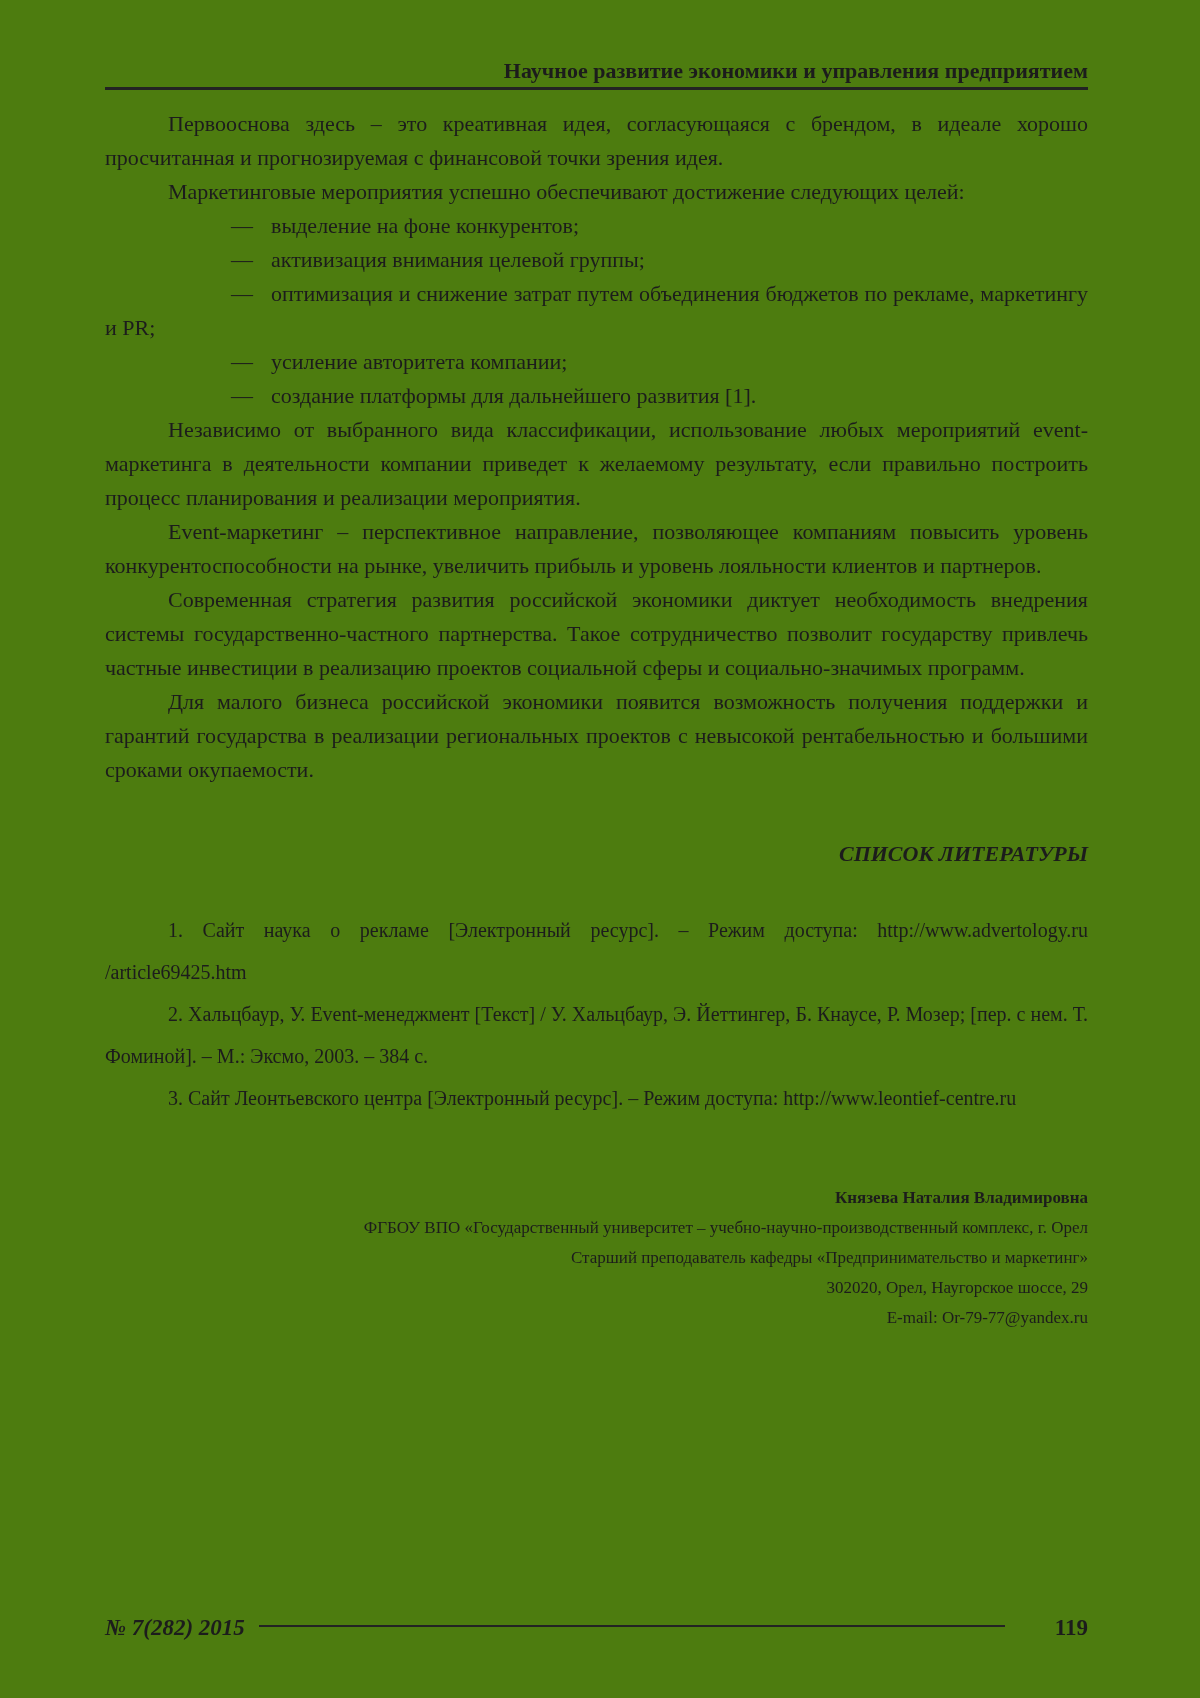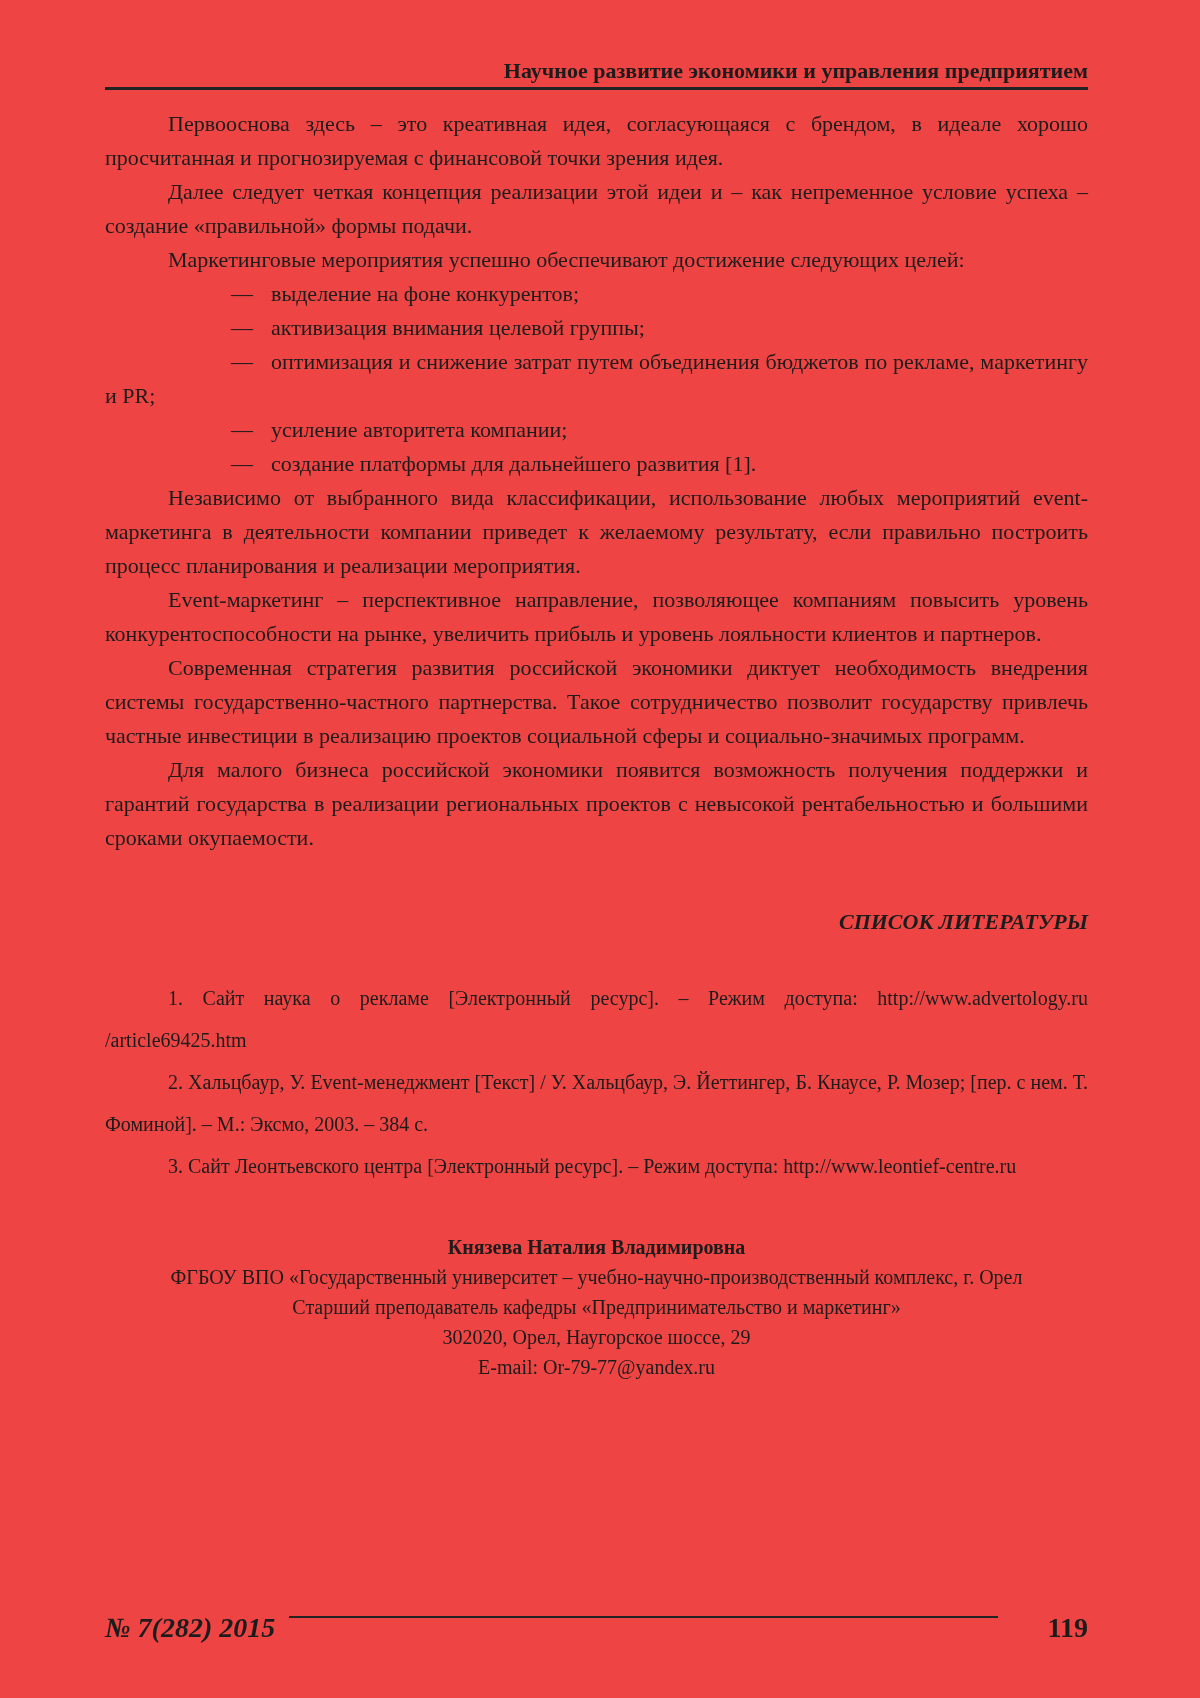--- a/index.html
+++ b/index.html
@@ -4,21 +4,21 @@
 <style>
   html, body {
     margin: 0;
     padding: 0;
     background: #ffffff;
   }
   .page {
     position: relative;
     width: 1200px;
     height: 1698px;
-    background: #ef4444;
+    background: #4d7c0f;
     box-sizing: border-box;
     padding: 58px 112px 0 105px;
     font-family: "Liberation Serif", "DejaVu Serif", serif;
     color: #1c1c1c;
     overflow: hidden;
   }
   
   .running-head {
     text-align: right;
     font-weight: bold;
@@ -57,36 +57,36 @@
     font-size: 20px;
     line-height: 42px;
     text-align: justify;
   }
   .ref-item {
     margin: 0;
     text-indent: 63px;
   }
   
   .author-block {
-    margin-top: 45px;
-    font-size: 20px;
+    margin-top: 64px;
+    font-size: 17px;
     line-height: 30px;
-    text-align: center;
+    text-align: right;
   }
   .author-block p { margin: 0; }
   .author-name { font-weight: bold; }
   
   .page-footer {
     position: absolute;
     left: 105px;
     right: 112px;
     bottom: 58px;
     display: flex;
-    align-items: flex-start;
-    font-size: 28px;
+    align-items: center;
+    font-size: 23px;
     line-height: 24px;
     font-weight: bold;
   }
   .footer-issue {
     font-style: italic;
     white-space: nowrap;
   }
   .footer-rule {
     flex: 1 1 auto;
     border-bottom: 2.5px solid #232323;
@@ -102,21 +102,20 @@
 <body>
 
 <div class="page">
 
   <header>
     <div class="running-head">Научное развитие экономики и управления предприятием</div>
   </header>
 
   <main class="article-body">
     <p class="para">Первооснова здесь – это креативная идея, согласующаяся с брендом, в идеале хорошо просчитанная и прогнозируемая с финансовой точки зрения идея.</p>
-    <p class="para">Далее следует четкая концепция реализации этой идеи и – как непременное условие успеха – создание «правильной» формы подачи.</p>
     <p class="para">Маркетинговые мероприятия успешно обеспечивают достижение следующих целей:</p>
 
     <p class="para bullet"><span class="dash">—</span><span>выделение на фоне конкурентов;</span></p>
     <p class="para bullet"><span class="dash">—</span><span>активизация внимания целевой группы;</span></p>
     <p class="para bullet"><span class="dash">—</span><span>оптимизация и снижение затрат путем объединения бюджетов по рекламе, маркетингу и PR;</span></p>
     <p class="para bullet"><span class="dash">—</span><span>усиление авторитета компании;</span></p>
     <p class="para bullet"><span class="dash">—</span><span>создание платформы для дальнейшего развития [1].</span></p>
 
     <p class="para">Независимо от выбранного вида классификации, использование любых мероприятий event-маркетинга в деятельности компании приведет к желаемому результату, если правильно построить процесс планирования и реализации мероприятия.</p>
     <p class="para">Event-маркетинг – перспективное направление, позволяющее компаниям повысить уровень конкурентоспособности на рынке, увеличить прибыль и уровень лояльности клиентов и партнеров.</p>

